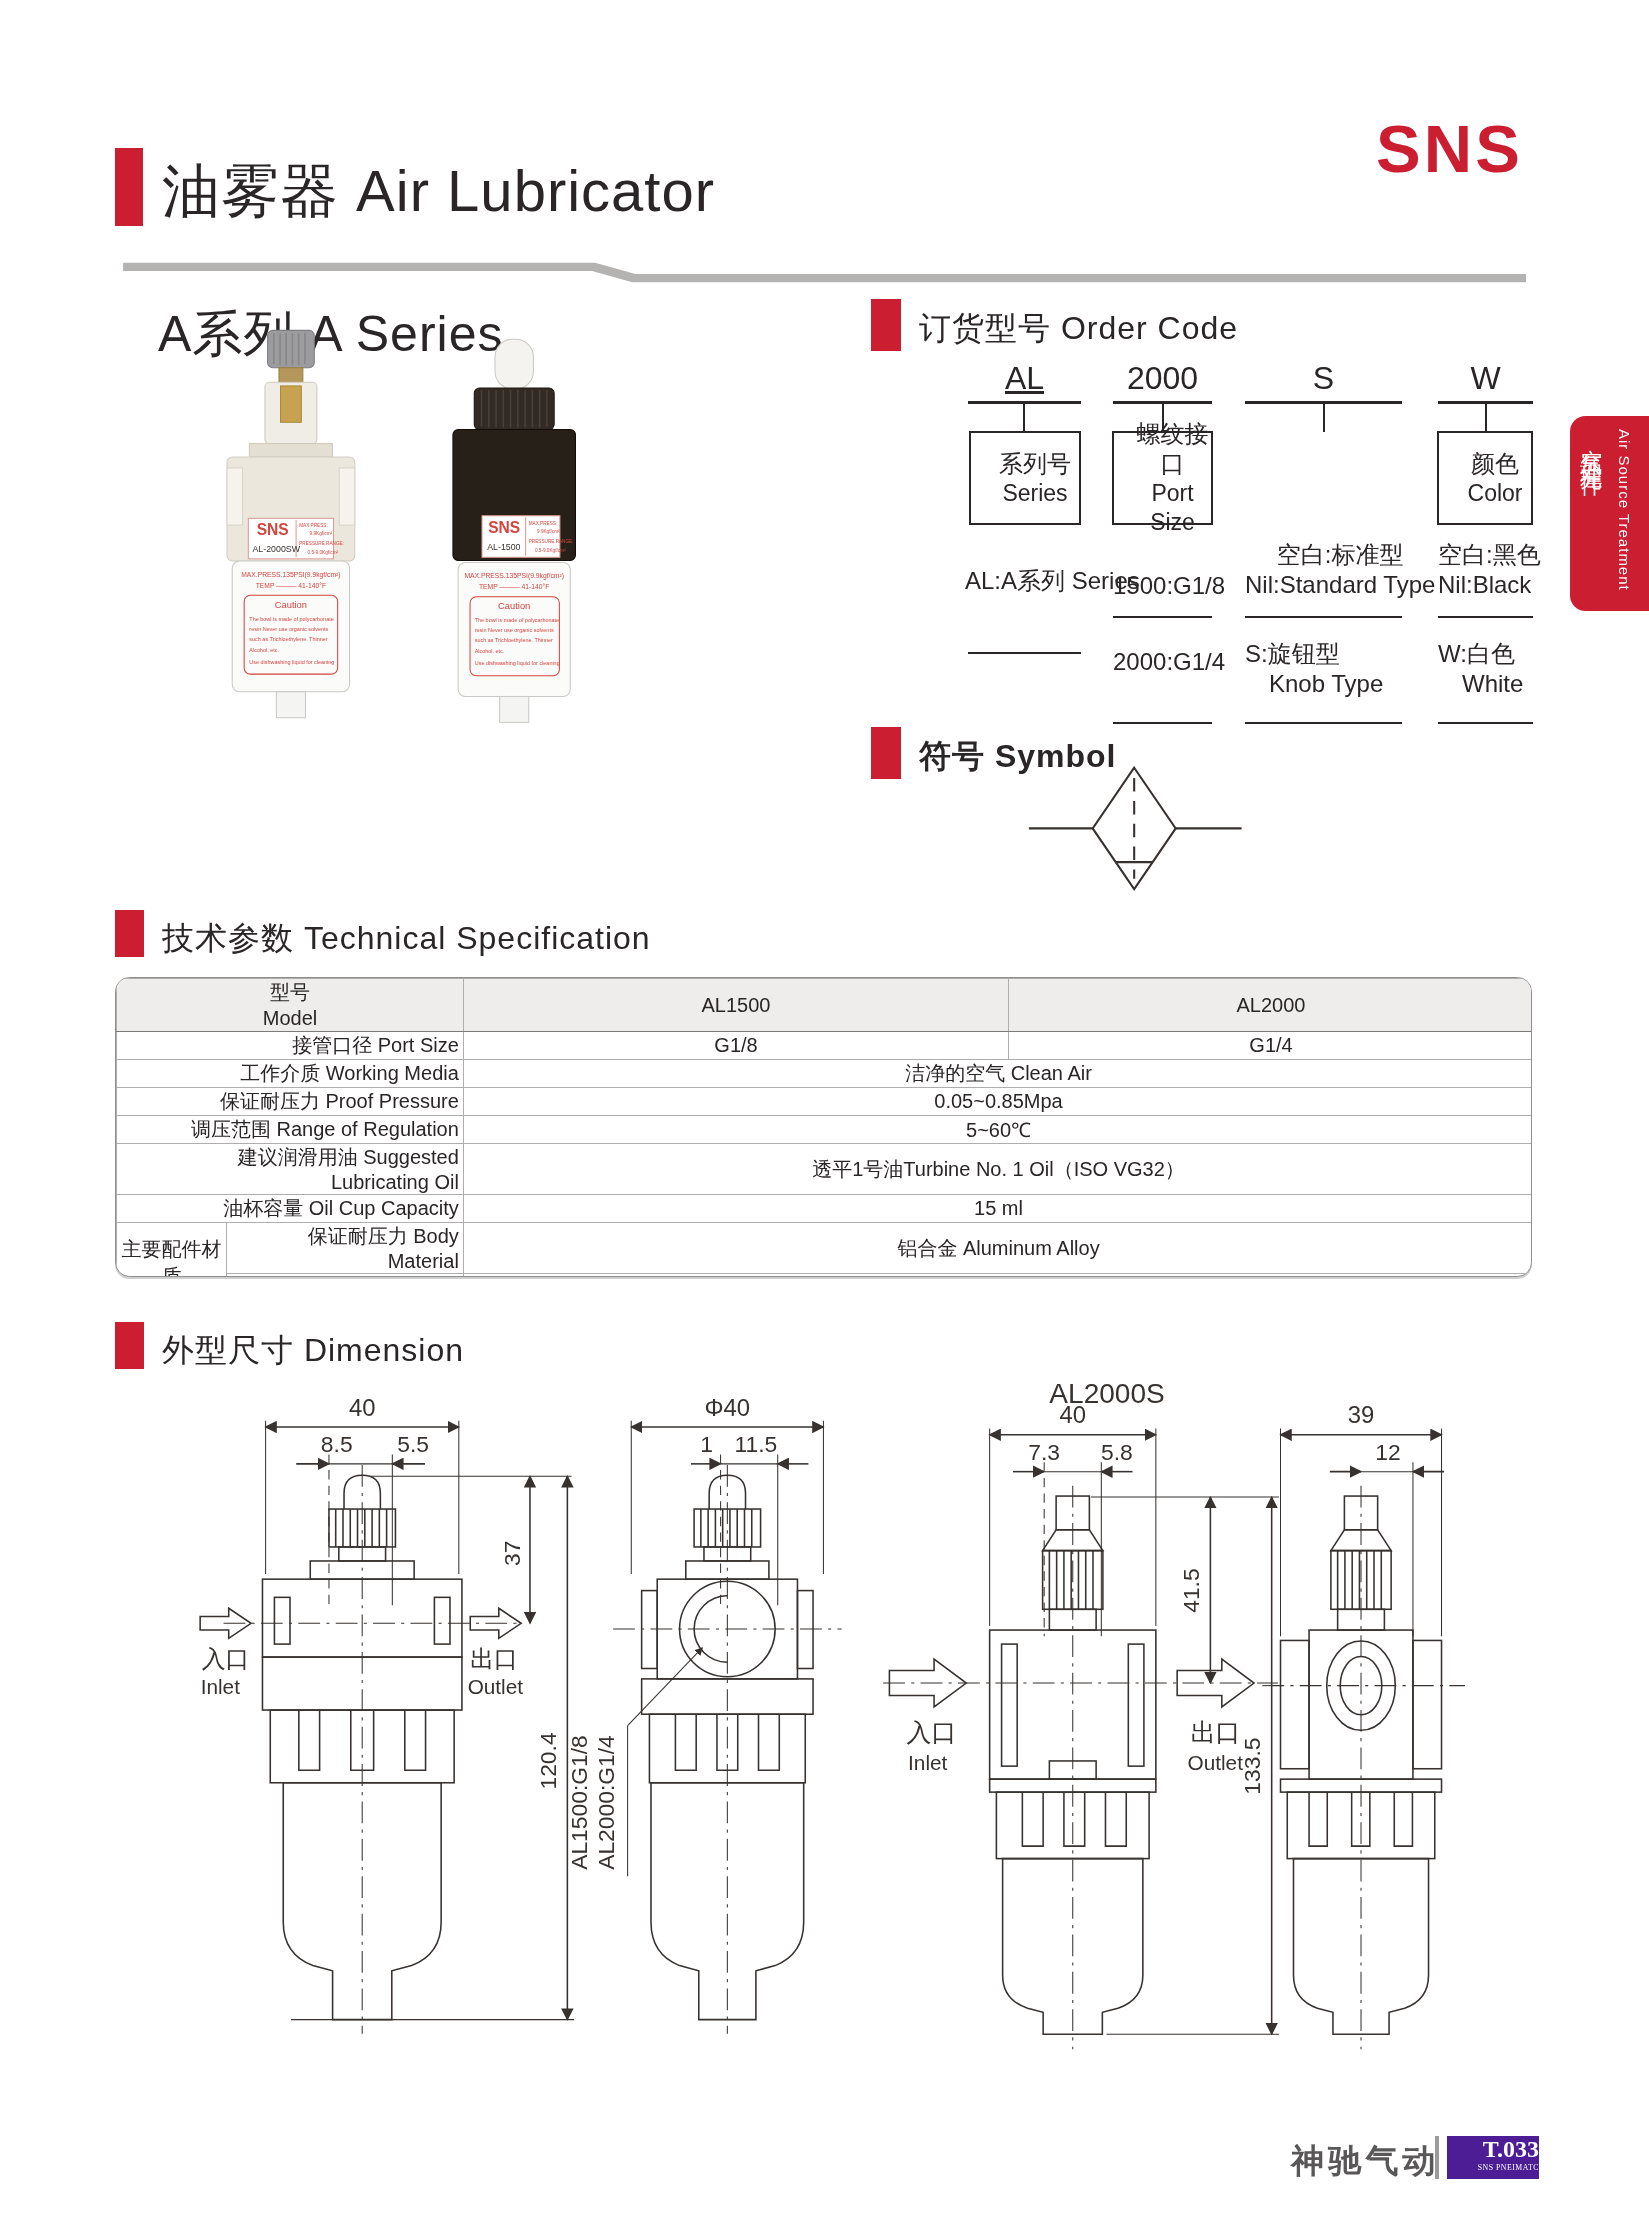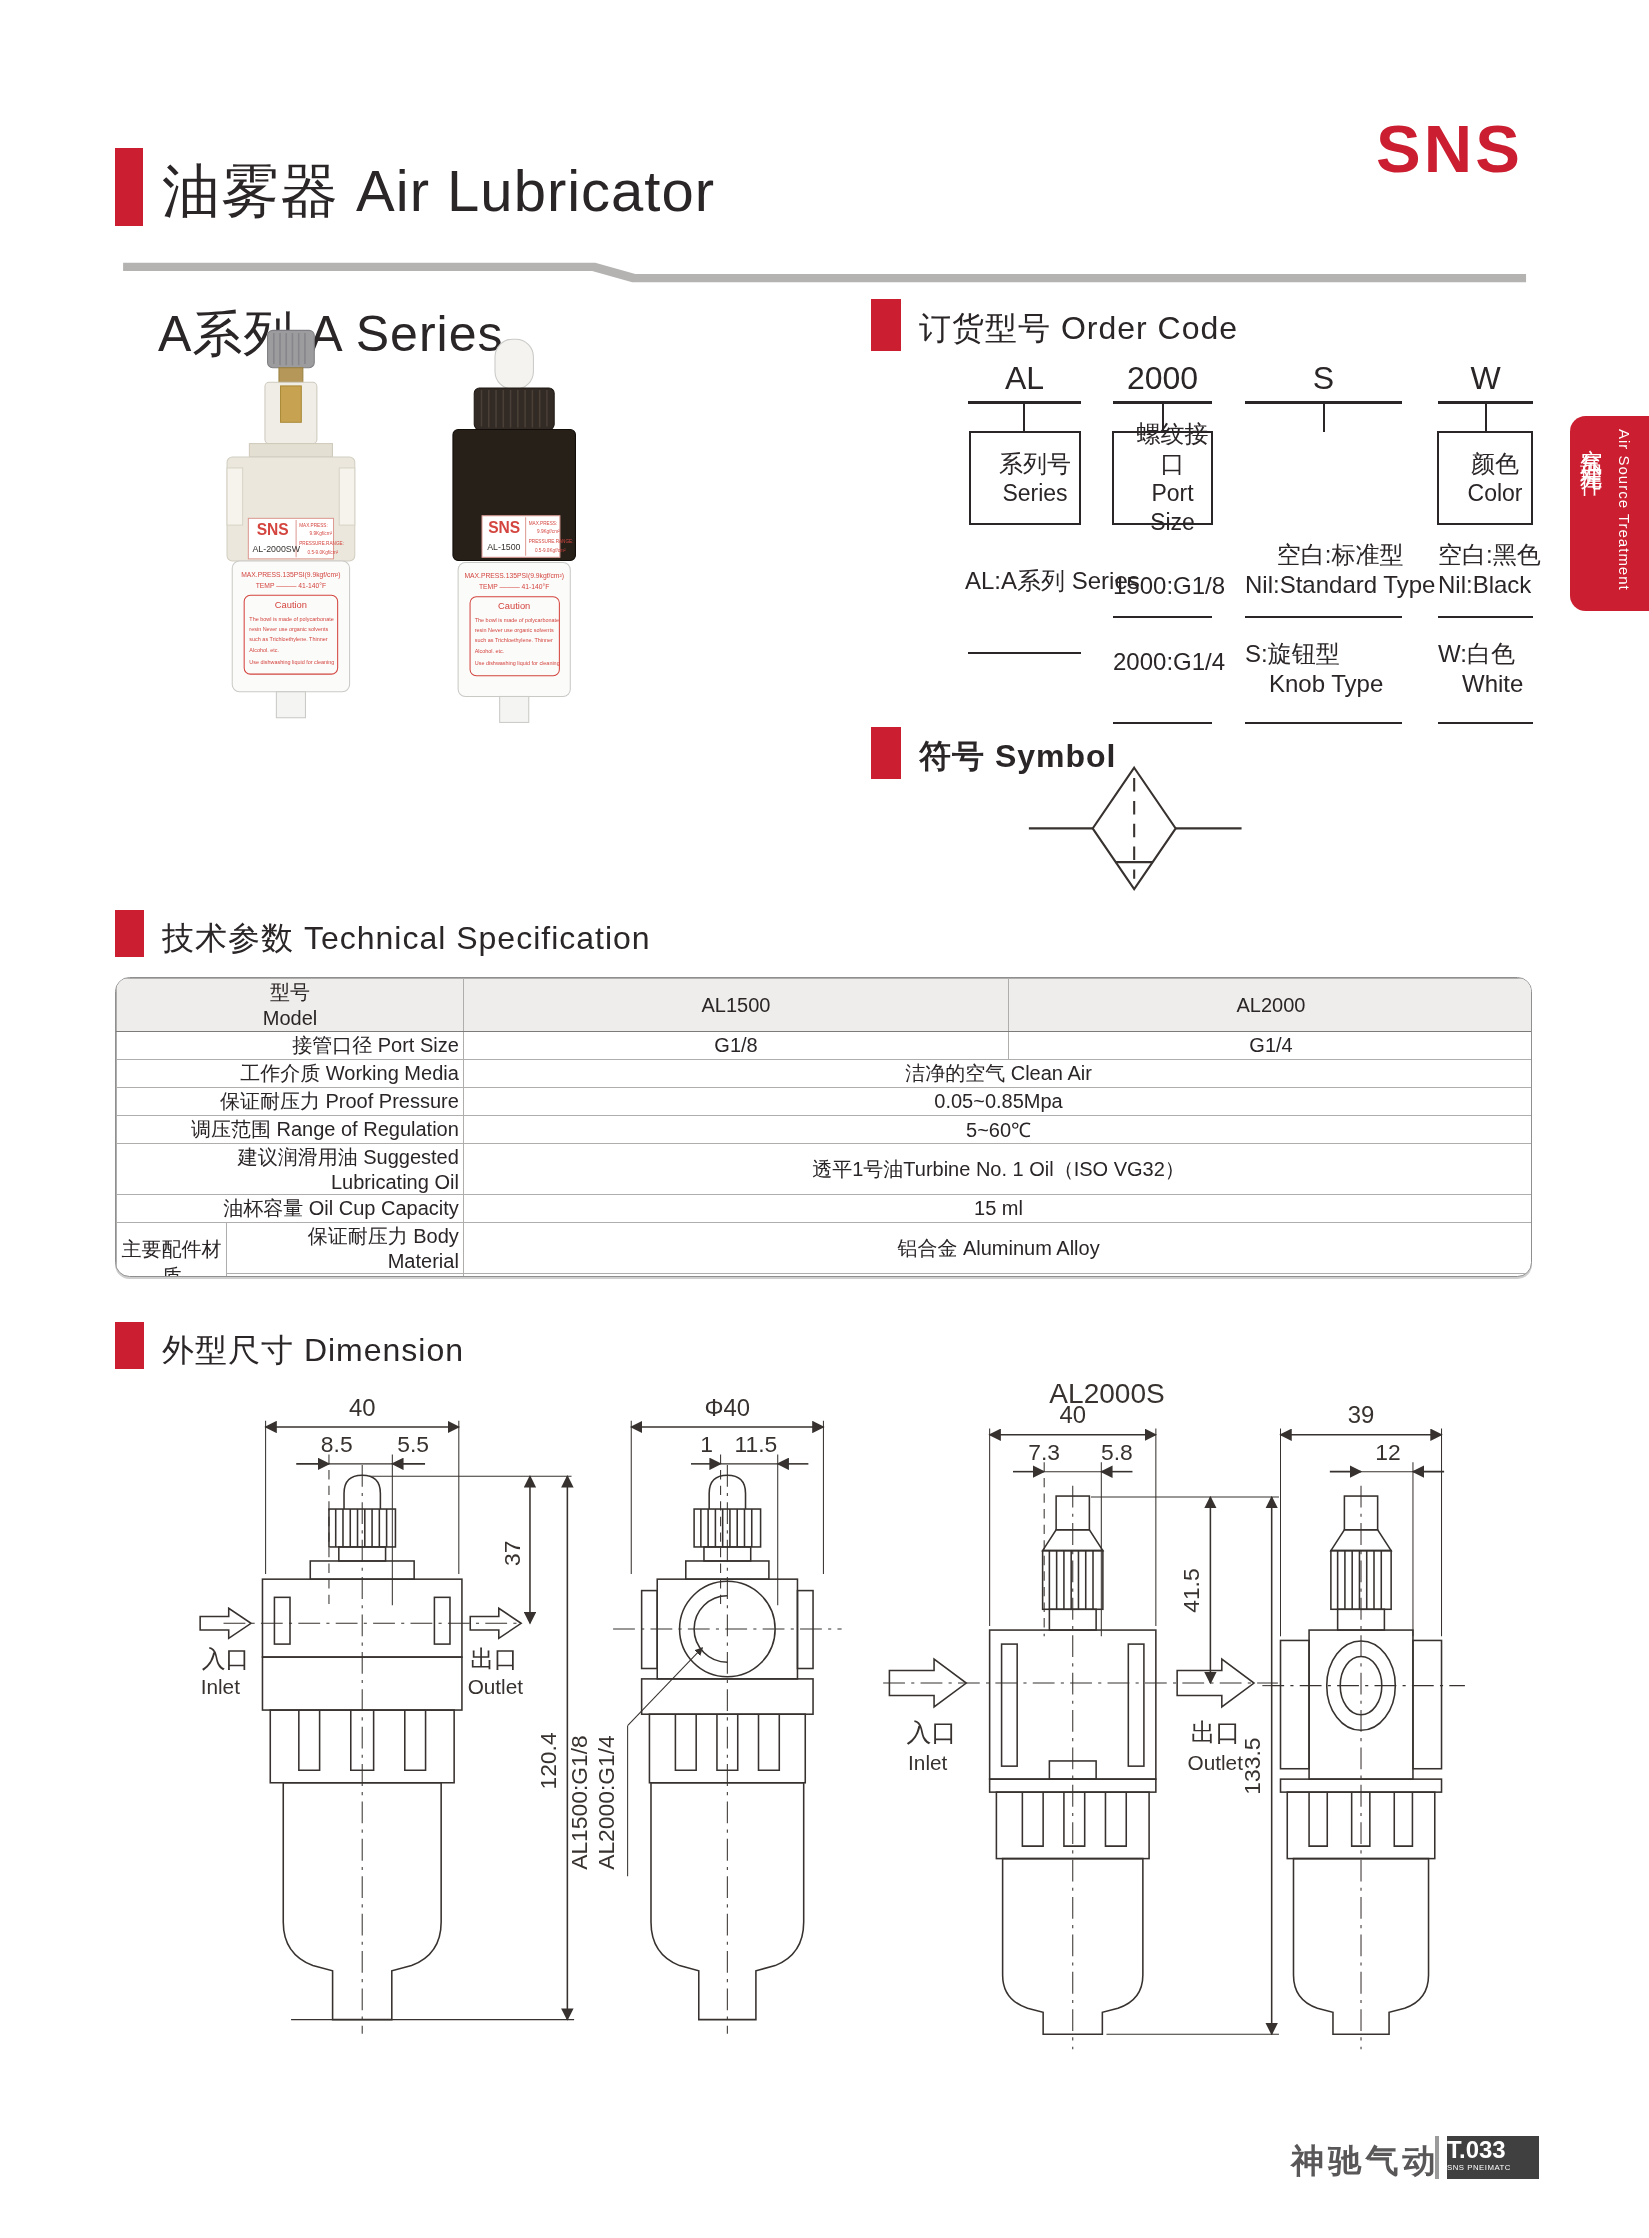--- a/index.html
+++ b/index.html
@@ -43,22 +43,22 @@
                 font-size:20px; color:#2a2526; }
   #spec-table td { border:1px solid #b0aeac; padding:0 4.2px; }
   #spec-table tr.hdr td { background:#efedeb; border-bottom:1.6px solid #7d7b79; text-align:center; line-height:1.3; }
   #spec-table td.lbl { text-align:right; padding-left:28px; }
   #spec-table td.ctr { text-align:center; }
   #spec-table td.grp { text-align:center; line-height:1.35; }
   
   #footer-company { position:absolute; left:1291px; top:2139px; font-size:33px; font-weight:bold;
                     color:#595757; letter-spacing:4.2px; }
   #footer-bar { position:absolute; left:1435px; top:2136px; width:3.6px; height:43px; background:#9b9b9b; }
-  #footer-box { position:absolute; left:1447px; top:2136px; width:92px; height:43px; background:#404040;
-                color:#fff; text-align:left; }
+  #footer-box { position:absolute; left:1447px; top:2136px; width:92px; height:43px; background:#4c1d95;
+                color:#fff; text-align:right;font-family:Liberation Serif, serif; }
   #footer-box .code { font-size:24px; font-weight:bold; line-height:27px; }
   #footer-box .sub { font-size:7.8px; letter-spacing:0.5px; }
   svg text { font-family:"Liberation Sans", sans-serif; fill:#37322f; }
   svg .red { fill:#d4453f; }
 </style>
 </head>
 <body>
 
 <div id="page">
 
@@ -133,21 +133,21 @@
   </svg>
 
   <div id="side-tab">
     <span class="zh">空气处理元件</span>
     <span class="en">Air Source Treatment</span>
   </div>
 
   <div class="sq" style="left:871px; top:299px; width:30px; height:52px;"></div>
   <div class="title-text sec-title" style="left:919px; top:307px;">订货型号 Order  Code</div>
 
-  <div class="oc-code" style="left:968px; top:360px; width:113px;">AL</div>
+  <div class="oc-code" style="left:968px; top:360px; width:113px;text-decoration:underline;">AL</div>
   <div class="oc-code" style="left:1113px; top:360px; width:99px;">2000</div>
   <div class="oc-code" style="left:1245px; top:360px; width:157px;">S</div>
   <div class="oc-code" style="left:1438px; top:360px; width:95px;">W</div>
 
   <div class="oc-underline" style="left:968px; top:401px; width:113px;"></div>
   <div class="oc-underline" style="left:1113px; top:401px; width:99px;"></div>
   <div class="oc-underline" style="left:1245px; top:401px; width:157px;"></div>
   <div class="oc-underline" style="left:1438px; top:401px; width:95px;"></div>
 
   <div class="oc-conn" style="left:1023px; top:404px; height:27.5px;"></div>

